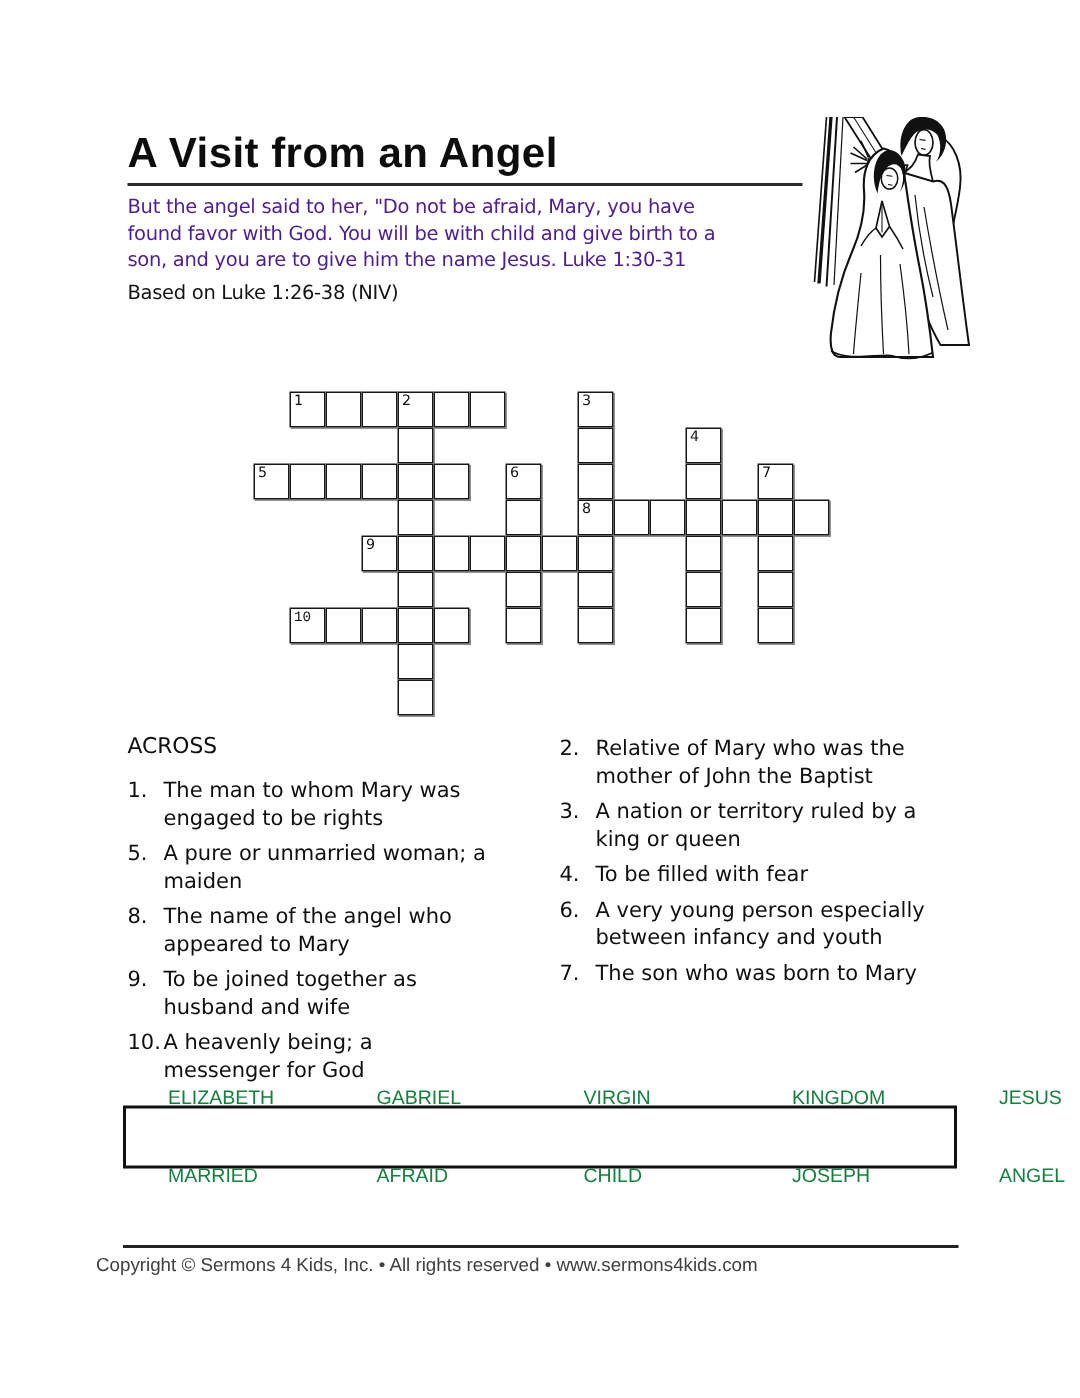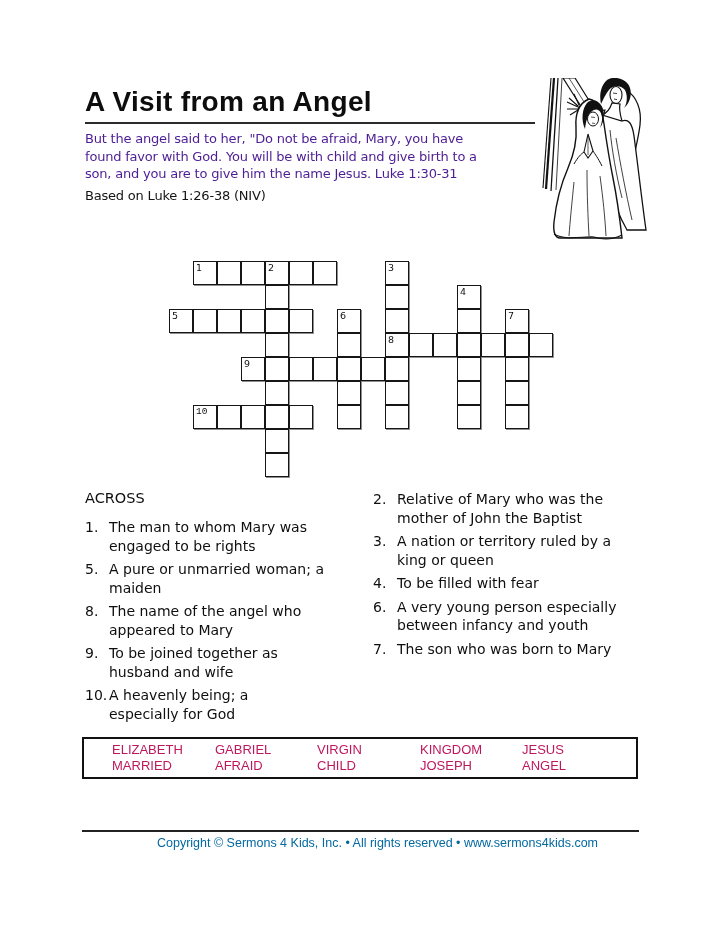--- a/index.html
+++ b/index.html
@@ -25,26 +25,26 @@
   .clues.across{left:85px;width:288px;}
   .clues.down{left:373px;width:300px;}
   .clue-header{font-size:14.5px;margin:0 0 12px 0;color:#0f0f0f;}
   .clue{display:flex;margin-bottom:5px;font-size:14px;line-height:18.5px;color:#0f0f0f;}
   .clue-num{flex:0 0 auto;min-width:24px;}
   .clue-text div{white-space:nowrap;}
 
   .word-bank{position:absolute;left:82px;top:737px;width:556px;height:42px;box-sizing:border-box;
              border:2.5px solid #111;display:grid;grid-template-columns:103px 102px 103px 102px auto;
              align-content:center;padding-left:28px;
-             font-family:"Liberation Sans",sans-serif;font-size:13px;line-height:16.5px;color:#be185d;}
+             font-family:"Liberation Sans",sans-serif;font-size:13px;line-height:16.5px;color:#15803d;gap:36px;}
   .wb-word{white-space:nowrap;}
 
   .footer-rule{position:absolute;left:82px;top:830px;width:557px;height:1.5px;background:#222;}
-  .footer-text{position:absolute;left:99px;top:836px;width:557px;text-align:center;
-               font-family:"Liberation Sans",sans-serif;font-size:12.5px;color:#0369a1;}
+  .footer-text{position:absolute;left:64px;top:836px;width:557px;text-align:left;
+               font-family:"Liberation Sans",sans-serif;font-size:12.5px;color:#404040;}
 </style>
 </head>
 <body>
 
 <div class="page">
 
   <div class="title">A Visit from an Angel</div>
   <div class="title-rule"></div>
 
   <div class="verse">
@@ -195,21 +195,21 @@
           <span class="clue-num">9.</span>
           <div class="clue-text">
             <div>To be joined together as</div>
             <div>husband and wife</div>
           </div>
         </div>
         <div class="clue">
           <span class="clue-num">10.</span>
           <div class="clue-text">
             <div>A heavenly being; a</div>
-            <div>especially for God</div>
+            <div>messenger for God</div>
           </div>
         </div>
       </div>
   </div>
 
   <div class="clues down">
     <div id="down-list">
         <div class="clue">
           <span class="clue-num">2.</span>
           <div class="clue-text">

